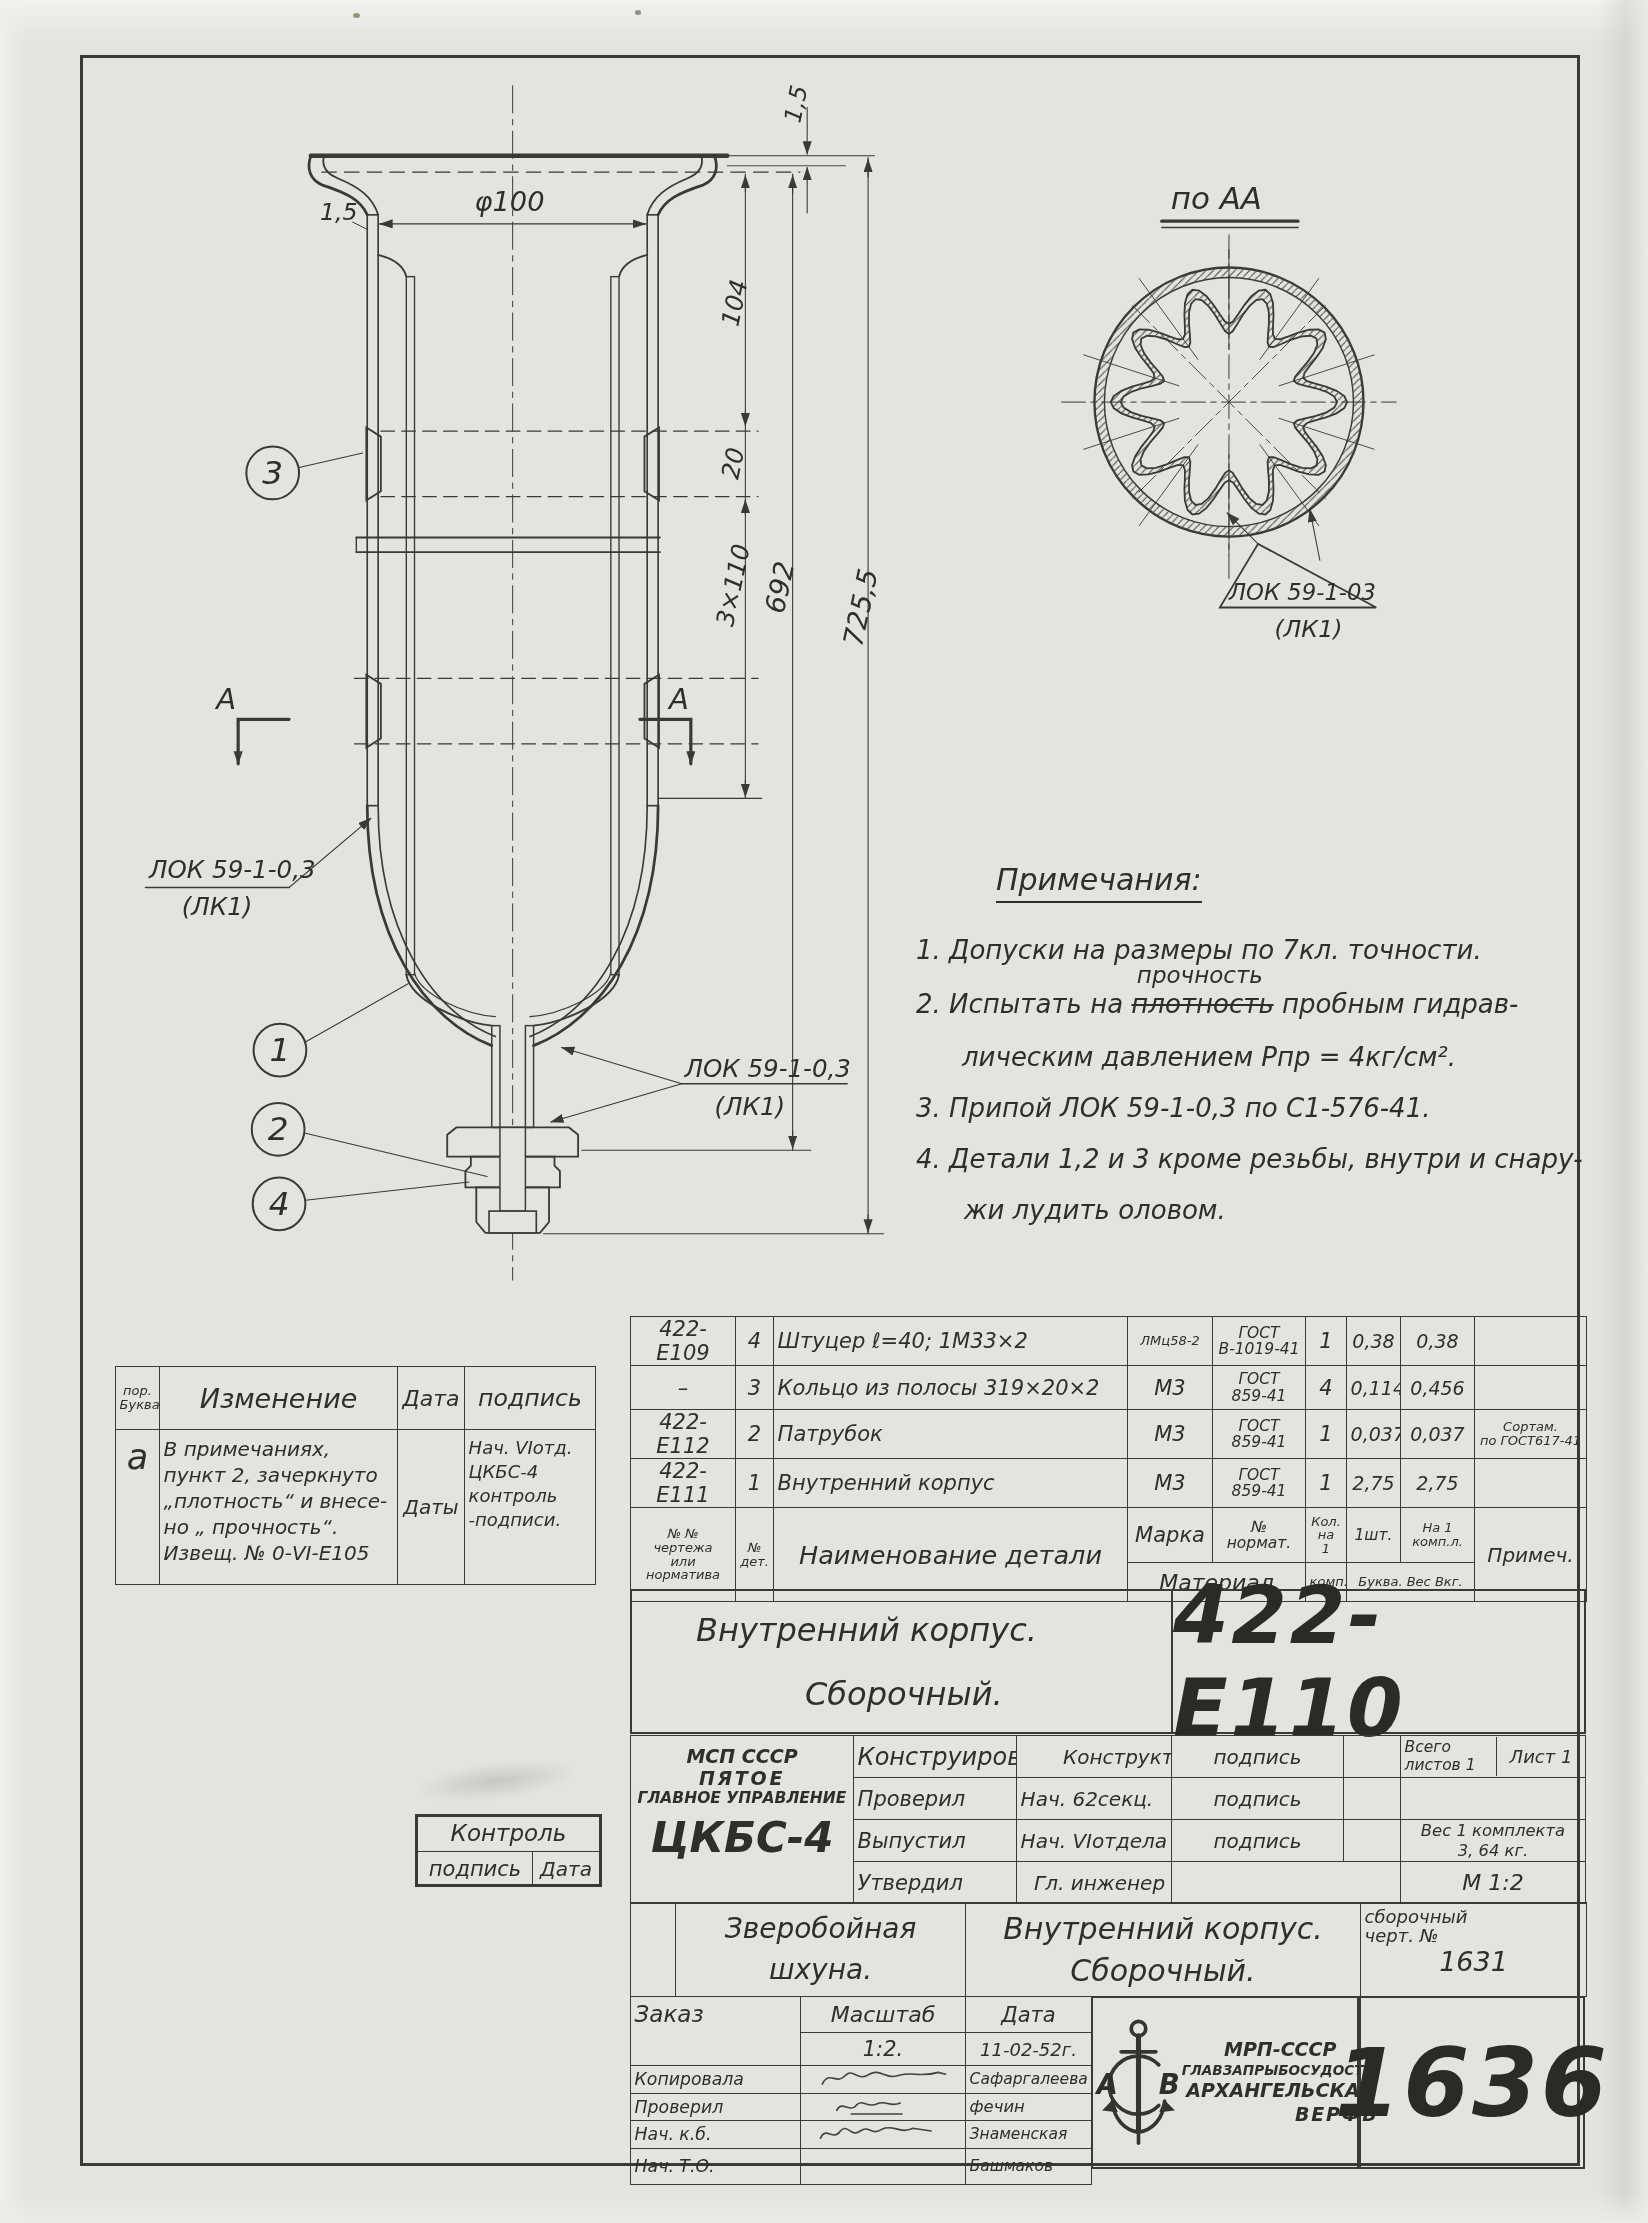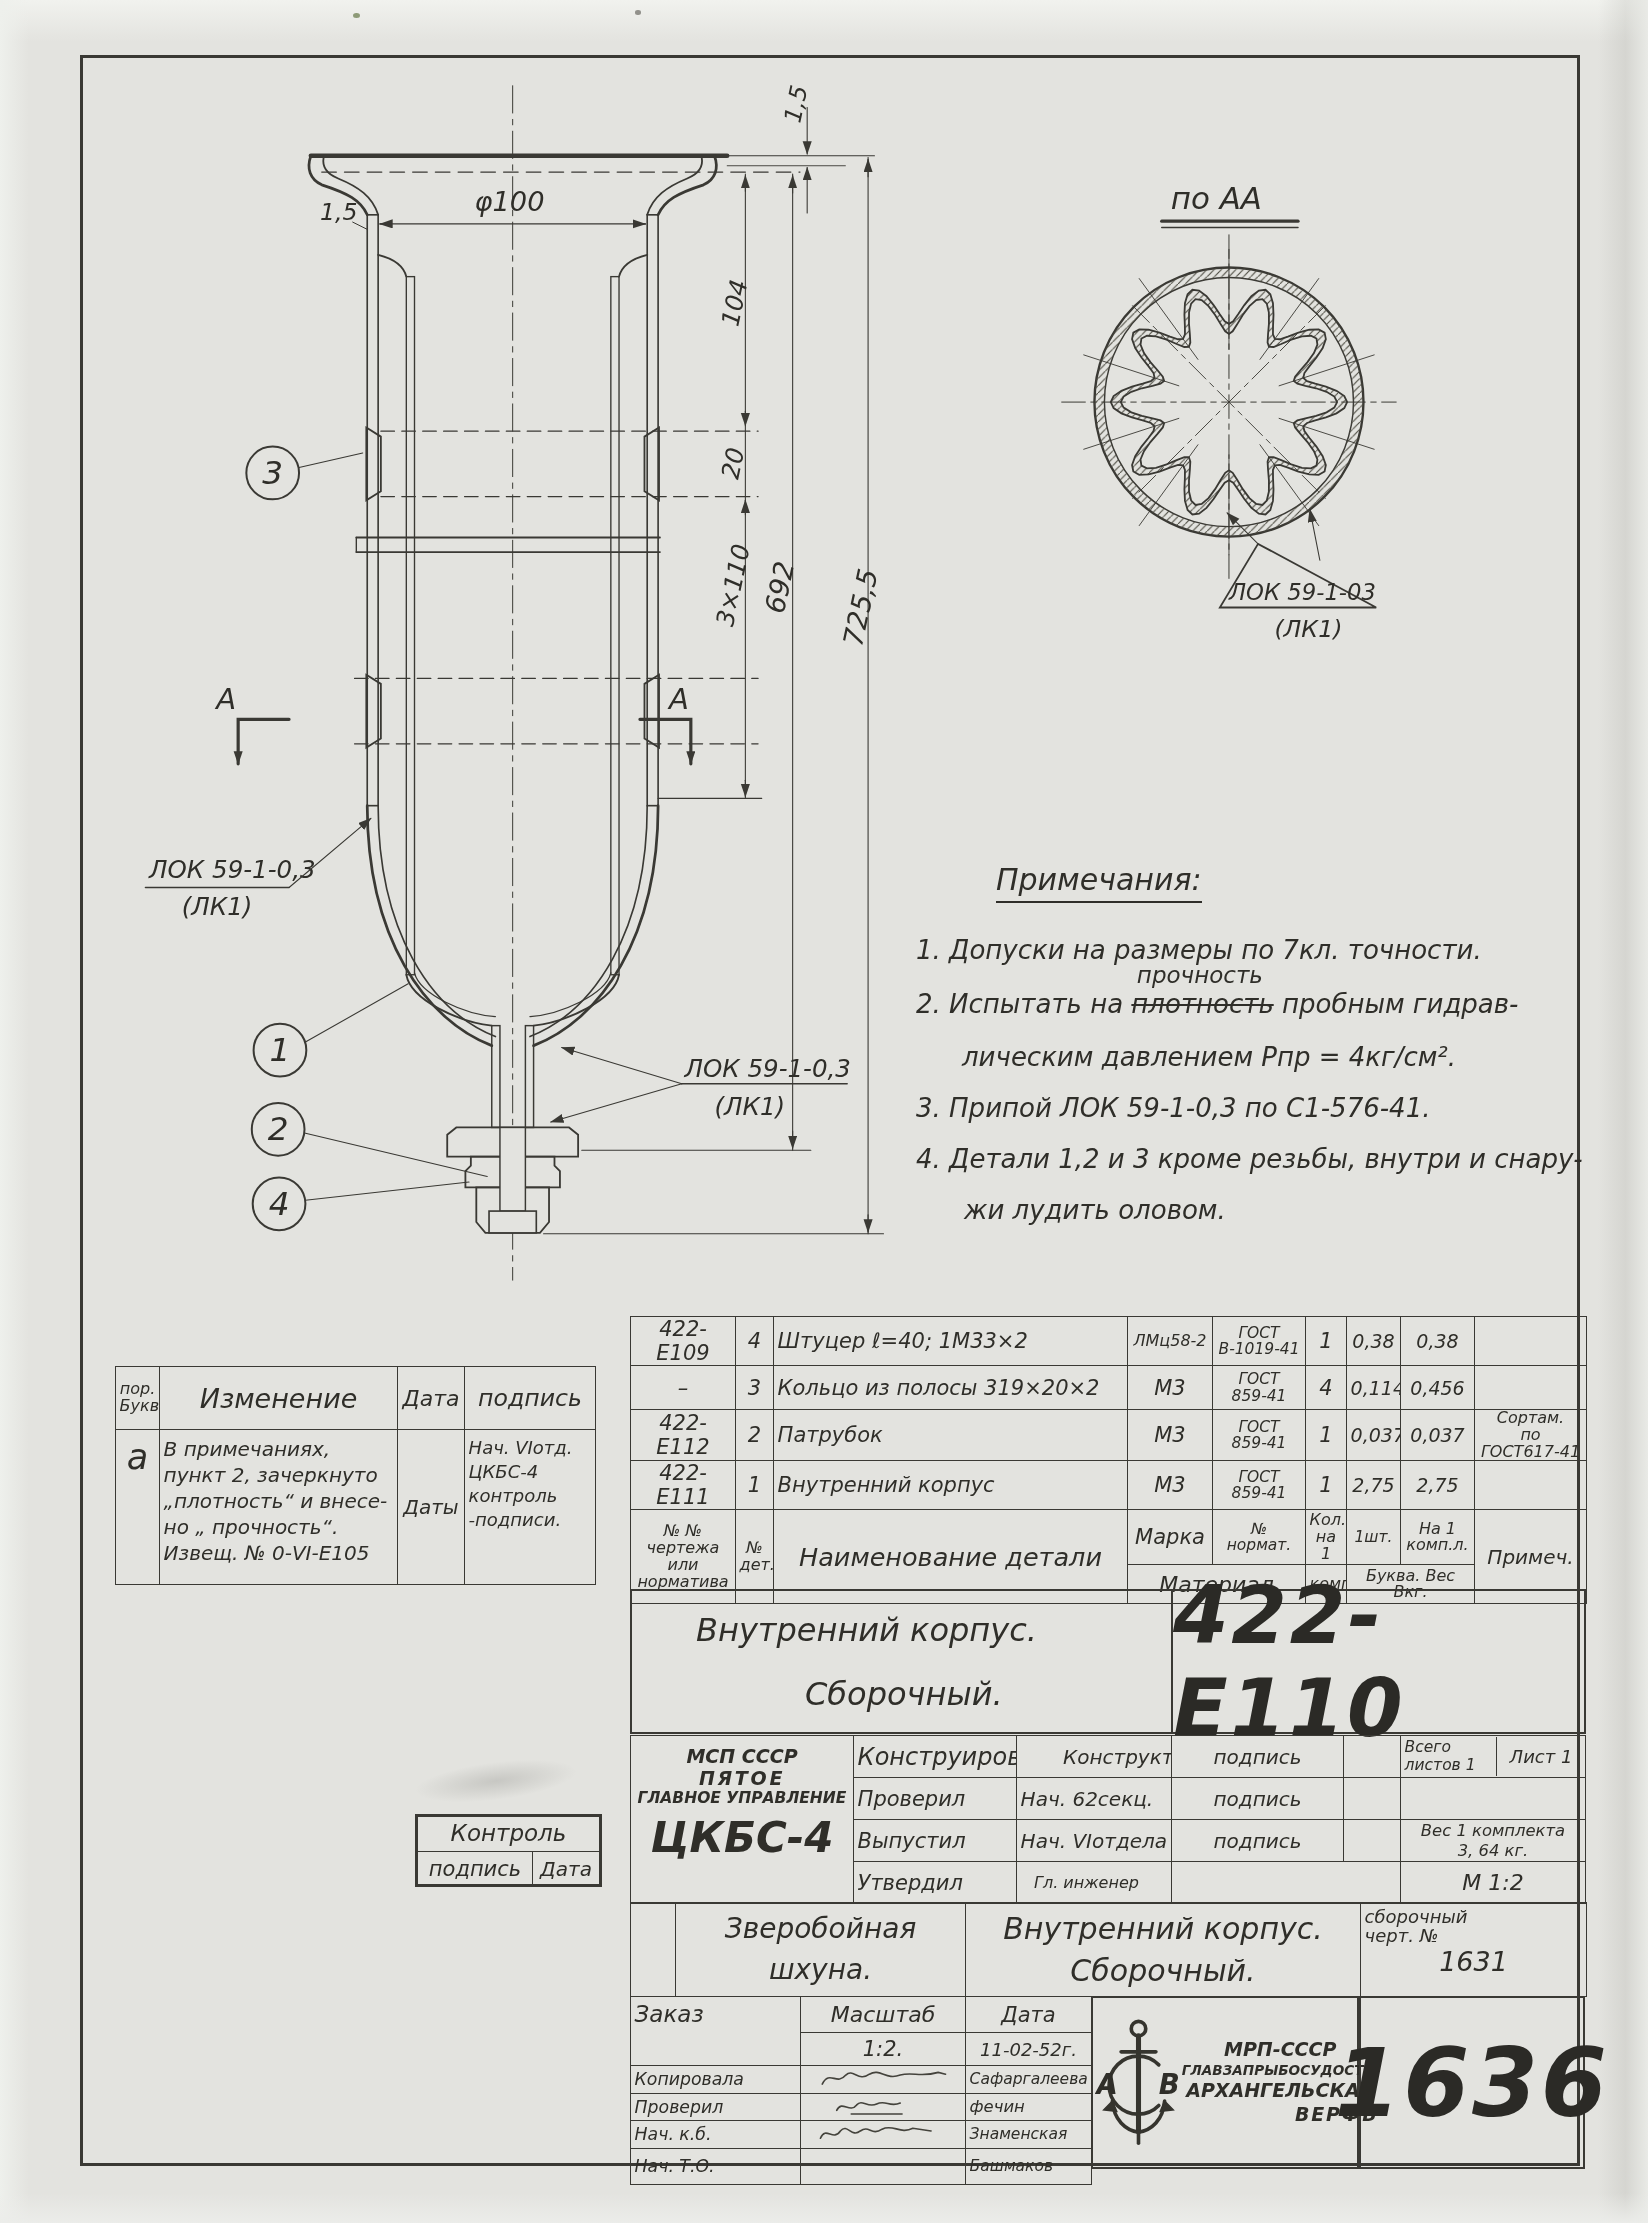--- a/index.html
+++ b/index.html
@@ -6,21 +6,21 @@
   body{width:1648px;height:2224px;position:relative;background:#e3e3df;
        font-family:"DejaVu Sans",sans-serif;color:#2f2e29;overflow:hidden;}
   .abs{position:absolute;}
   .hw{font-style:italic;color:#2f2e29;}
   .frame{border:3.6px solid #3a3934;}
   table{border-collapse:collapse;table-layout:fixed;}
   td{border:1.8px solid #3a3934;padding:0 3.6px;vertical-align:middle;overflow:hidden;
      font-style:italic;color:#2f2e29;}
   .c{text-align:center;}
   .small{font-size:15.5px;line-height:1.05;}
-  .tiny{font-size:16px;line-height:1.05;}
+  .tiny{font-size:13px;line-height:1.05;}
   svg text{font-family:"DejaVu Sans",sans-serif;font-style:italic;fill:#2f2e29;}
   svg .ln{stroke:#3a3934;fill:none;stroke-linecap:round;}
   .xs{position:absolute;left:0;top:0;width:100%;height:100%;}
   .xs line{stroke:#3a3934;stroke-width:2;vector-effect:non-scaling-stroke;}
   .xcellwrap{position:relative;width:100%;height:100%;}
   .edge-top{left:0;top:0;width:1648px;height:42px;background:linear-gradient(#f1f2ee,#e3e3df);}
   .edge-left{left:0;top:0;width:29px;height:2224px;background:linear-gradient(90deg,#eef0ec,rgba(227,227,223,0));}
   .edge-right{left:1598px;top:0;width:50px;height:2224px;background:linear-gradient(90deg,rgba(227,227,223,0),rgba(150,150,143,.18) 55%,#e9eae6);}
   .edge-bottom{left:0;top:2193px;width:1648px;height:31px;background:linear-gradient(rgba(227,227,223,0),#ecedea);}
   .smudge{left:414px;top:1762px;width:164px;height:38px;transform:rotate(-7deg);
@@ -457,21 +457,21 @@
     <td style="font-size:20px;">Нач. VIотдела</td>
     <td class="c" style="font-size:20px;">подпись</td>
     <td></td>
     <td class="c" style="font-size:16.4px;line-height:1.2;">
       <div>Вес 1 комплекта</div>
       <div>3, 64 кг.</div>
     </td>
   </tr>
   <tr style="height:42px;">
     <td style="font-size:21px;">Утвердил</td>
-    <td style="font-size:16px;padding-left:17px;">Гл. инженер</td>
+    <td style="font-size:20px;padding-left:17px;">Гл. инженер</td>
     <td colspan="2" style="padding:0;">
       <div class="xcellwrap">
             <svg class="xs" viewBox="0 0 100 100" preserveAspectRatio="none">
               <line x1="2" y1="6" x2="98" y2="94"></line>
               <line x1="98" y1="6" x2="2" y2="94"></line>
             </svg>
           </div>
     </td>
     <td class="c" style="font-size:22px;">М 1:2</td>
   </tr>

